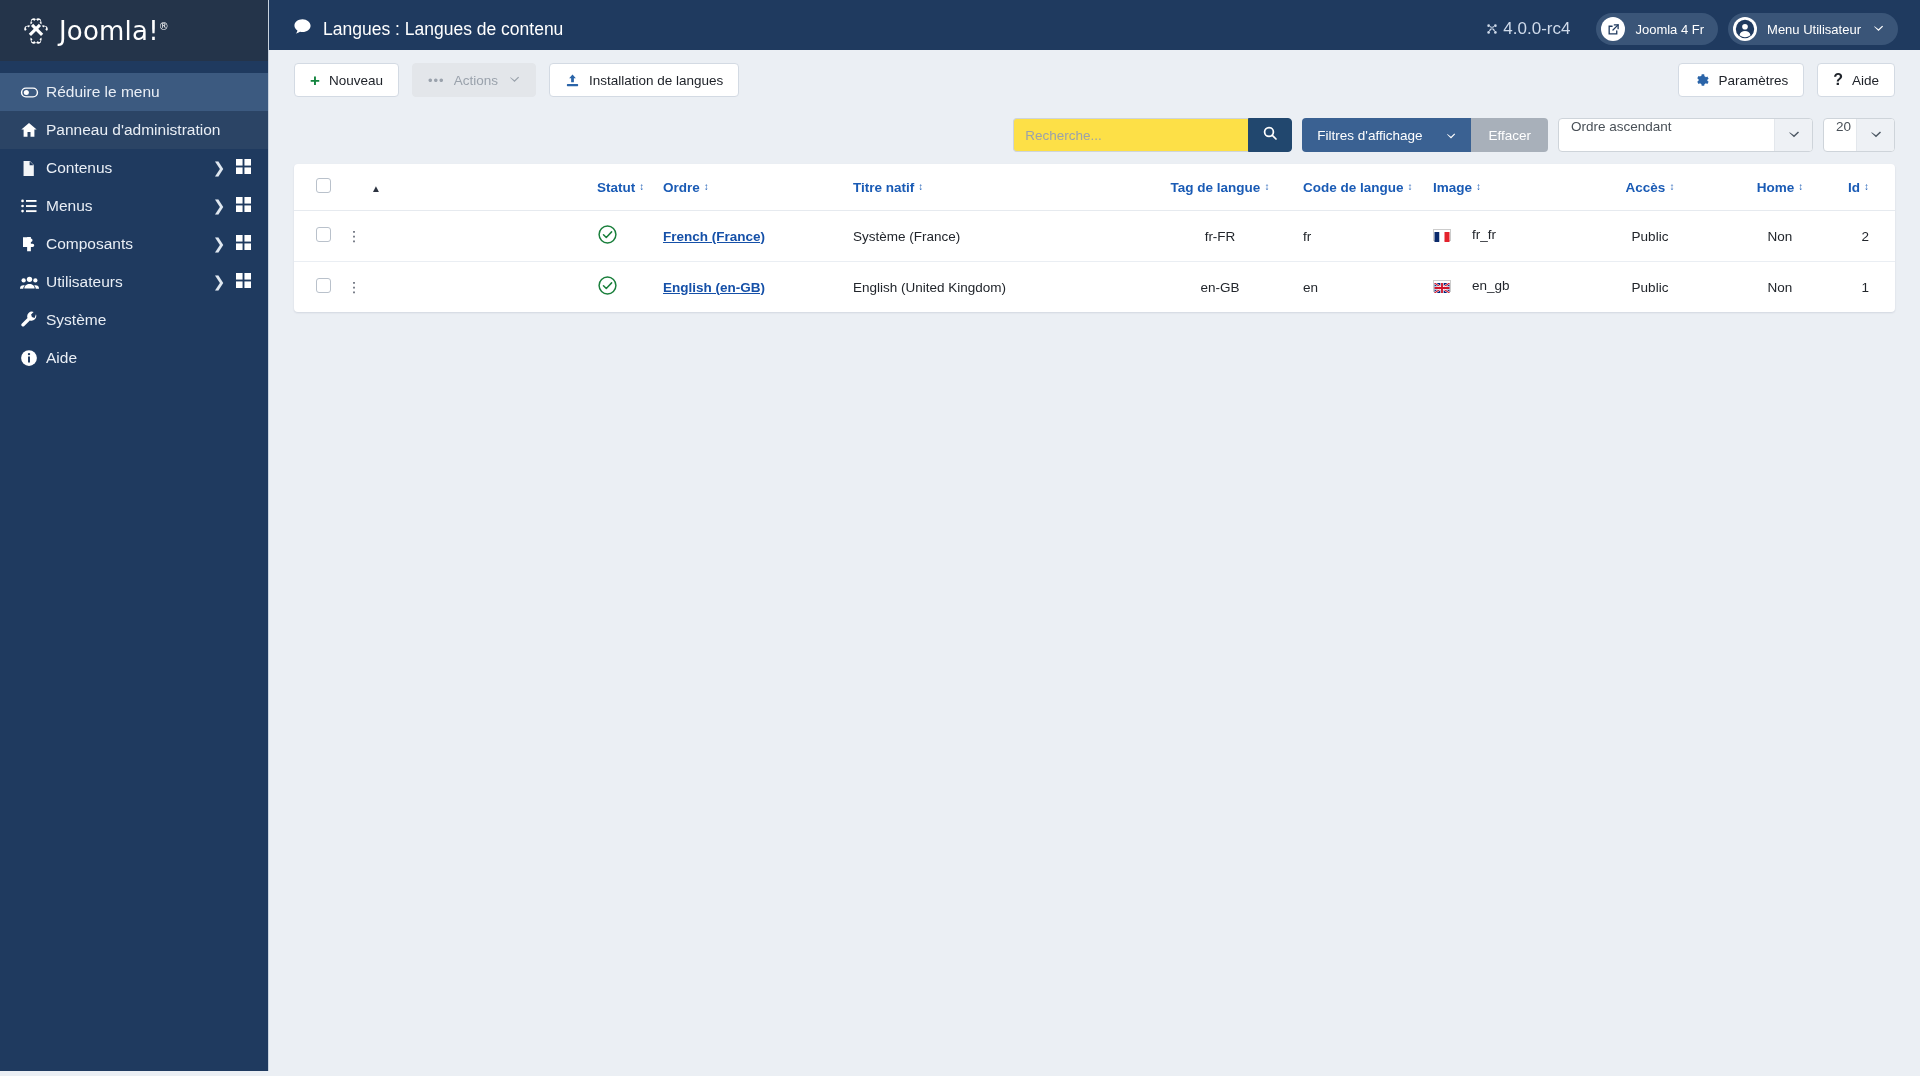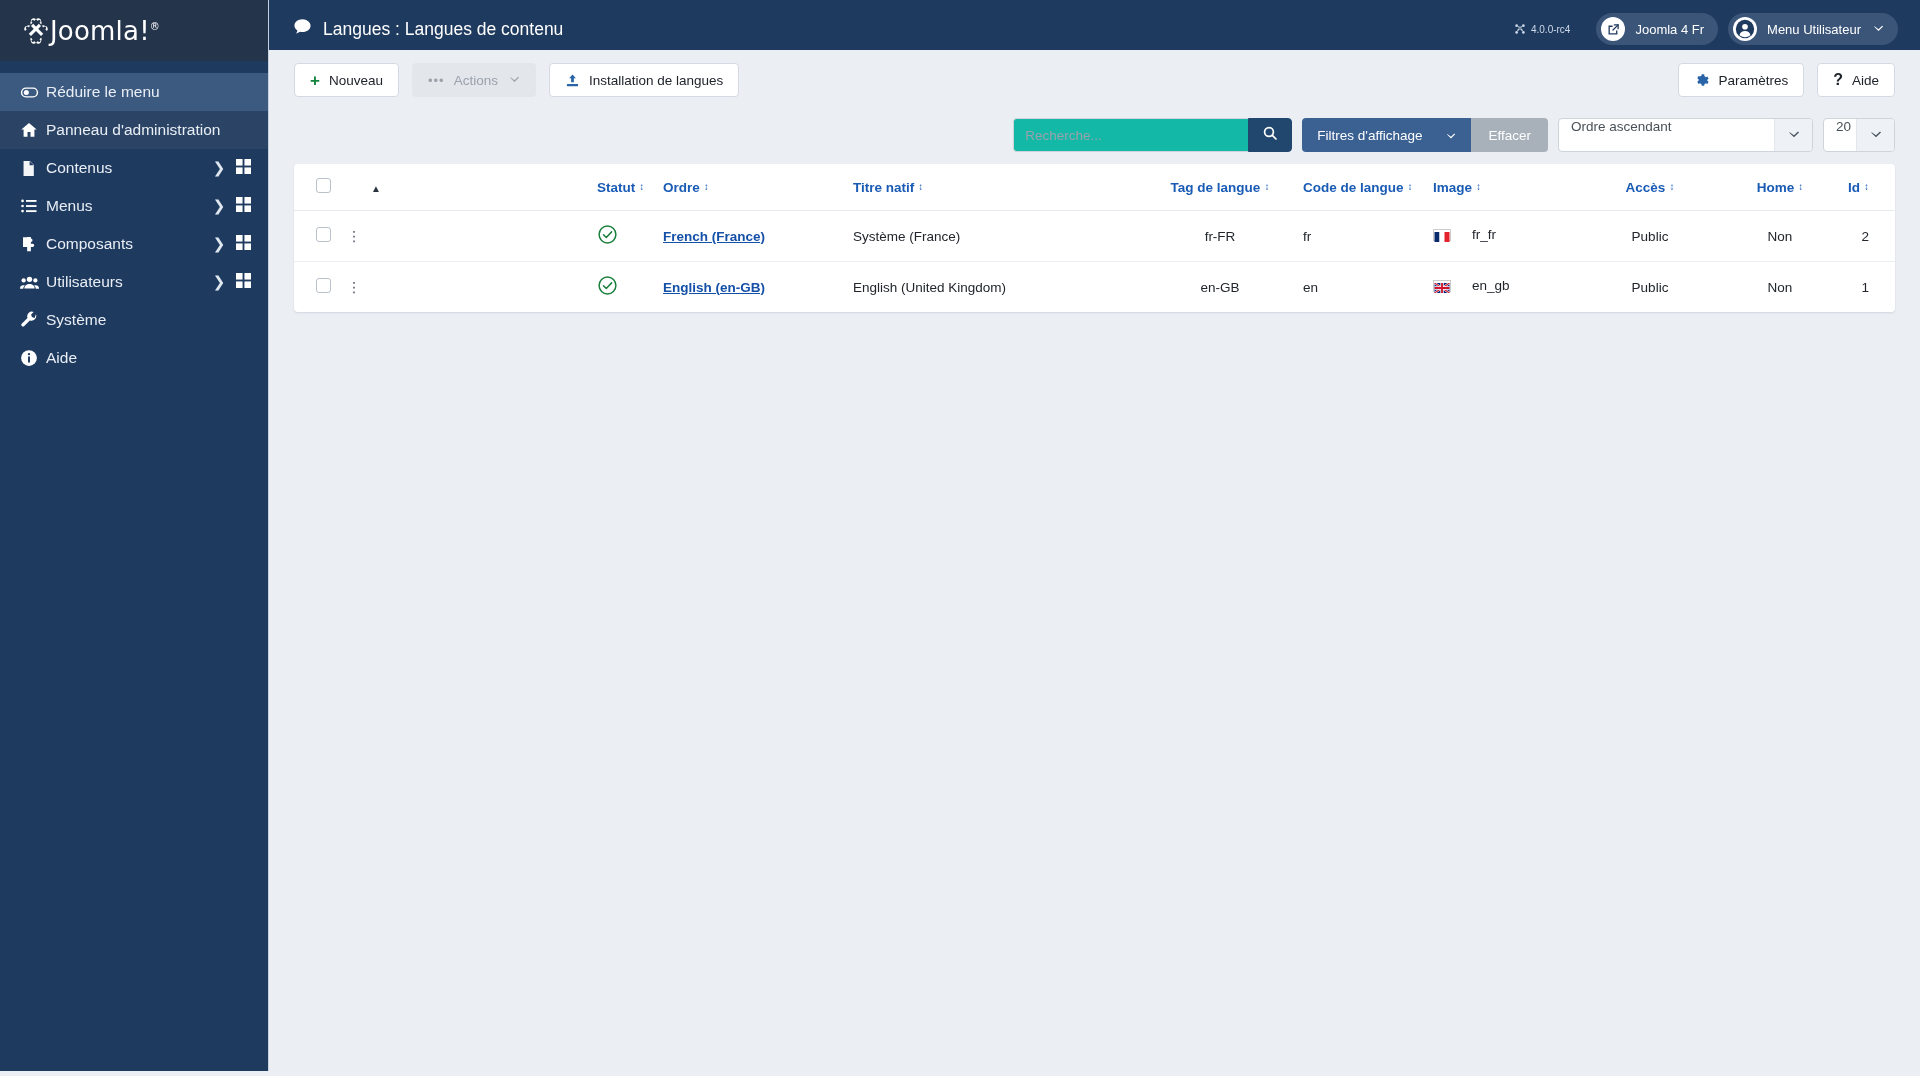--- a/index.html
+++ b/index.html
@@ -16,21 +16,21 @@
     width: 269px; height: 1071px;
     background: #1f3a5f;
     flex: 0 0 269px;
     display: flex; flex-direction: column;
     border-right: 1px solid #c8d2de;
   }
   .brand {
     height: 61px; display: flex; align-items: center; padding-left: 22px;
     background: #24344a;
   }
-  .brand-logo { display: flex; align-items: center; gap: 0; }
+  .brand-logo { display: flex; align-items: center; gap: 9px; }
   .joomla-mark { width: 28px; height: 28px; display:block; }
   .brand-text {
     color: #fff; font-size: 26px; letter-spacing: .2px;
     font-family: "DejaVu Sans", sans-serif; font-weight: 400;
   }
   .brand-reg { font-size: 10px; vertical-align: super; }
 
   .nav-item {
     display: flex; align-items: center;
     height: 38px; padding: 0 12px 0 20px;
@@ -52,21 +52,21 @@
 
   
   #topbar {
     height: 50px; background: #1f3a5f; color: #fff;
     display: flex; align-items: center; padding: 8px 22px 0 24px;
     flex: 0 0 50px;
   }
   .page-title { display: flex; align-items: center; gap: 11px; font-size: 17.5px; }
   .spacer { flex: 1 1 auto; }
   .ver {
-    font-size: 10px; color: #cfdaea; display: flex; align-items: center; gap: 5px;
+    font-size: 17px; color: #cfdaea; display: flex; align-items: center; gap: 5px;
     margin-right: 16px;
   }
   .pill {
     display: flex; align-items: center; gap: 10px;
     background: #3a5578; border-radius: 18px;
     height: 32px; padding: 0 14px 0 5px; font-size: 13px; color: #fff;
     margin-left: 10px; cursor: pointer;
   }
   .pill .circ {
     width: 24px; height: 24px; border-radius: 50%; background: #fff;
@@ -100,21 +100,21 @@
   #content { flex: 1 1 auto; padding: 0 25px; min-height: 0; }
 
   #filterbar {
     display: flex; justify-content: flex-end; align-items: center;
     padding: 8px 0 12px 0;
   }
   .search-wrap { display: flex; height: 34px; }
   .search-input {
     width: 235px; height: 34px; border: 1px solid #ced4da;
     border-right: none; border-radius: 4px 0 0 4px;
-    padding: 0 11px; font-size: 13.5px; color: #495057; background: #14b8a6;
+    padding: 0 11px; font-size: 13.5px; color: #495057; background: #fde047;
     font-family: "Liberation Sans", sans-serif; outline: none;
   }
   .search-input::placeholder { color: #9aa2ac; }
   .search-btn {
     width: 44px; height: 34px; background: #21476e; border: 1px solid #21476e;
     border-radius: 0 4px 4px 0; display: flex; align-items: center;
     justify-content: center; cursor: pointer; color: #fff;
   }
   .filters-btn {
     height: 34px; background: #3a6192; color: #fff; border: none;

